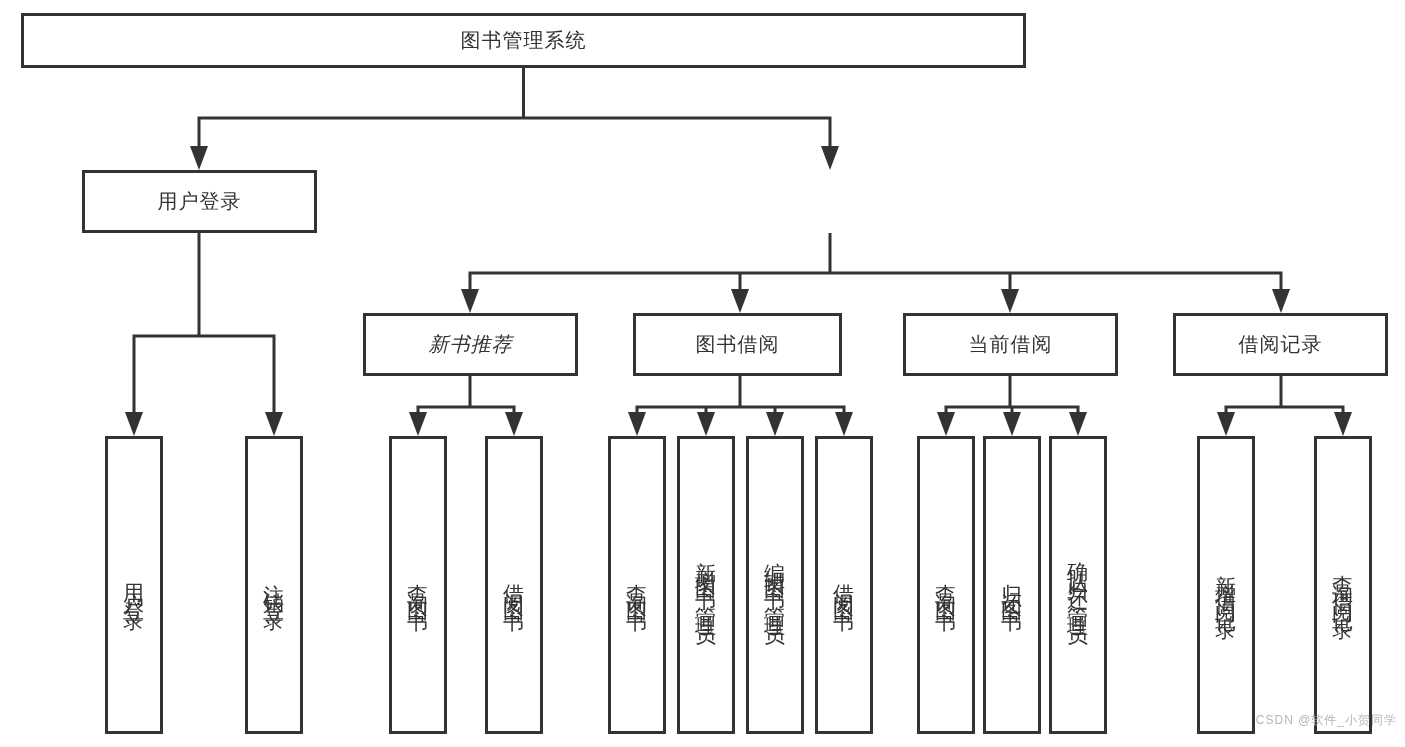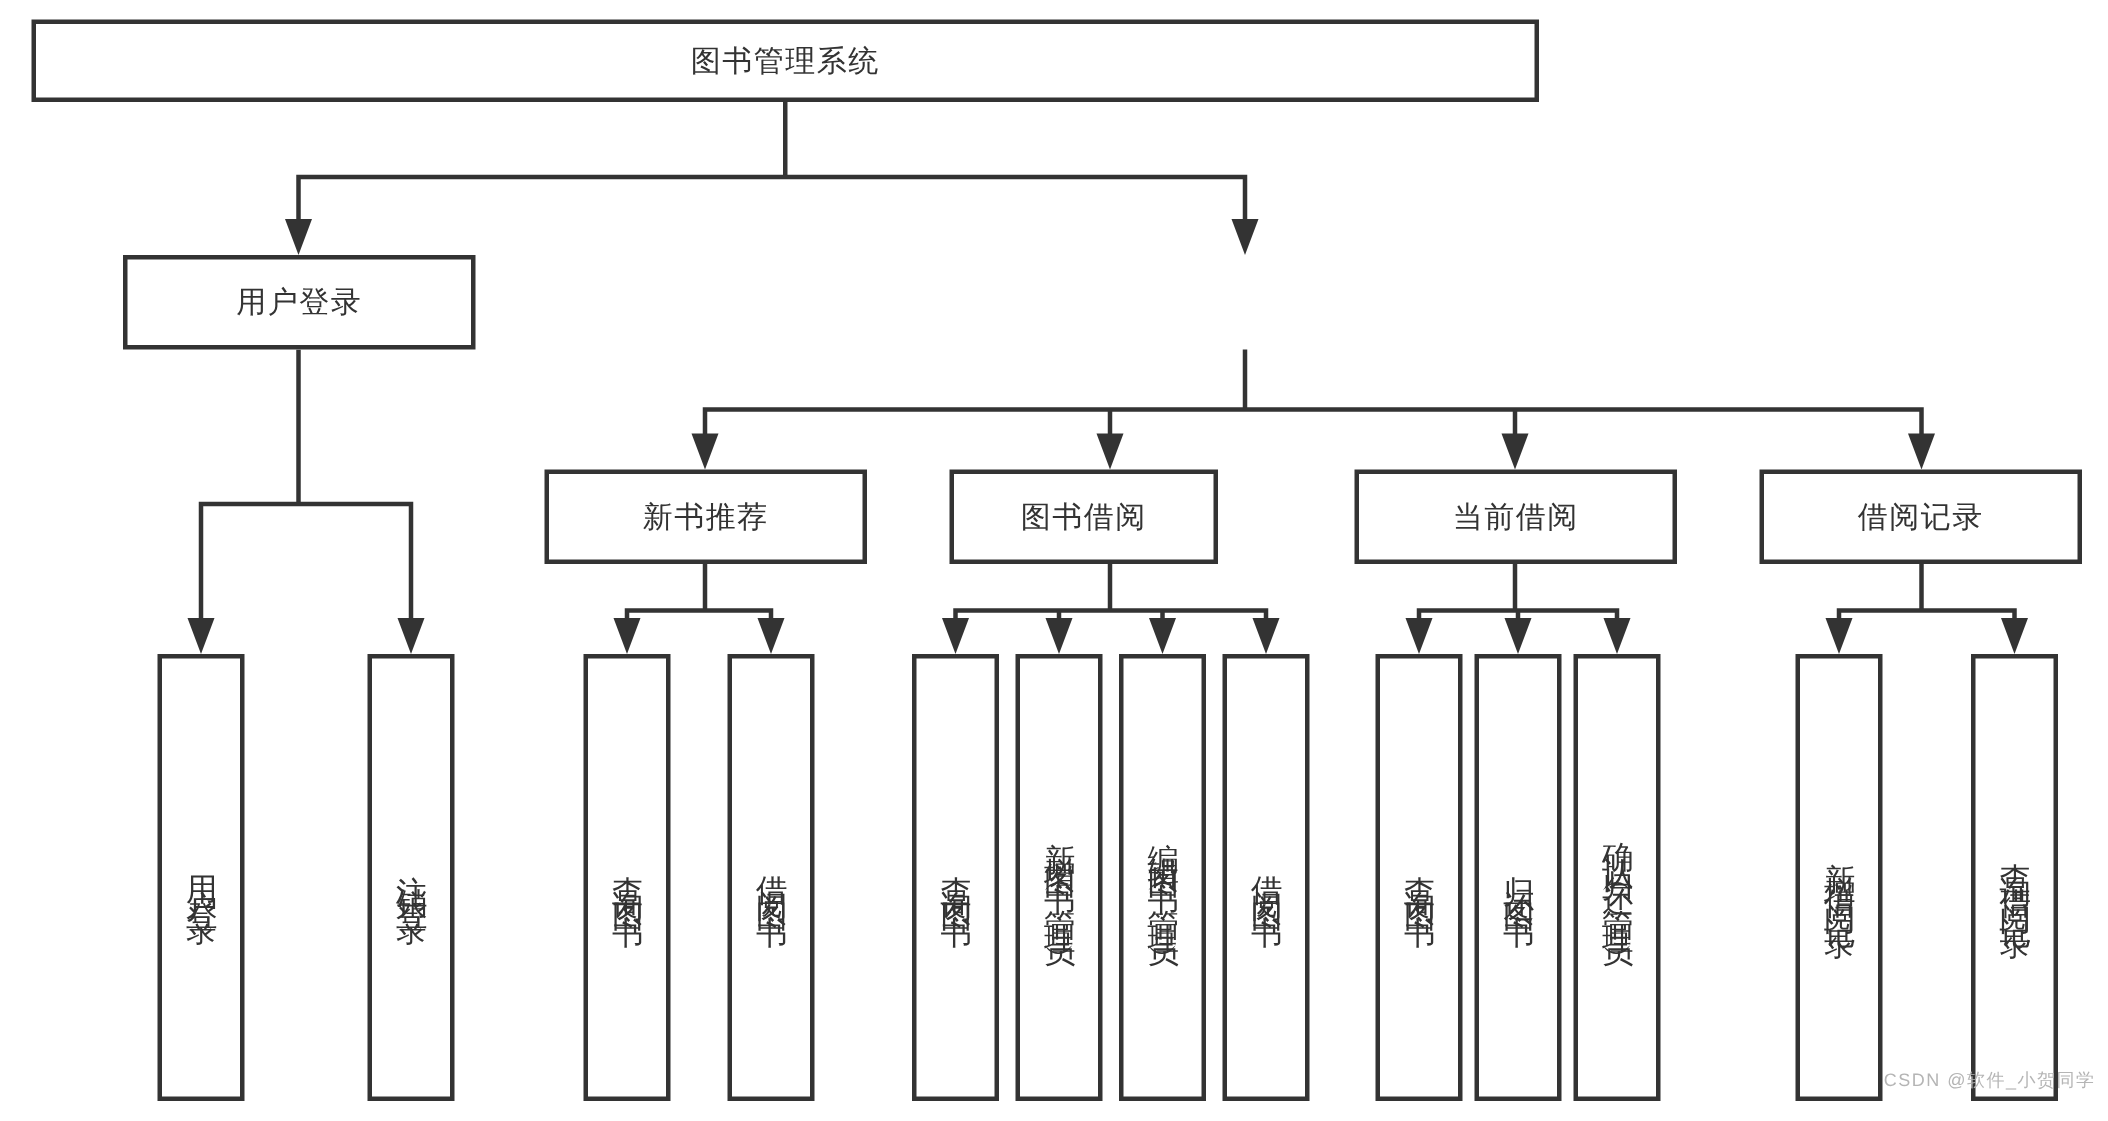--- a/index.html
+++ b/index.html
@@ -82,24 +82,24 @@
   </svg>
 
   <div class="box" style="left:21px; top:13px; width:1005px; height:55px;">
     <span class="hlabel">图书管理系统</span>
   </div>
 
   <div class="box" style="left:82px; top:170px; width:235px; height:63px;">
     <span class="hlabel">用户登录</span>
   </div>
 
-  <div class="box" style="left:363px; top:313px; width:215px; height:63px;">
+  <div class="box" style="left:363px; top:313px; width:215px; height:63px;font-style:italic;">
     <span class="hlabel">新书推荐</span>
   </div>
-  <div class="box" style="left:633px; top:313px; width:179px; height:63px;">
+  <div class="box" style="left:633px; top:313px; width:209px; height:63px;">
     <span class="hlabel">图书借阅</span>
   </div>
   <div class="box" style="left:903px; top:313px; width:215px; height:63px;">
     <span class="hlabel">当前借阅</span>
   </div>
   <div class="box" style="left:1173px; top:313px; width:215px; height:63px;">
     <span class="hlabel">借阅记录</span>
   </div>
 
   <div class="box" style="left:105px; top:436px; width:58px; height:298px;">

